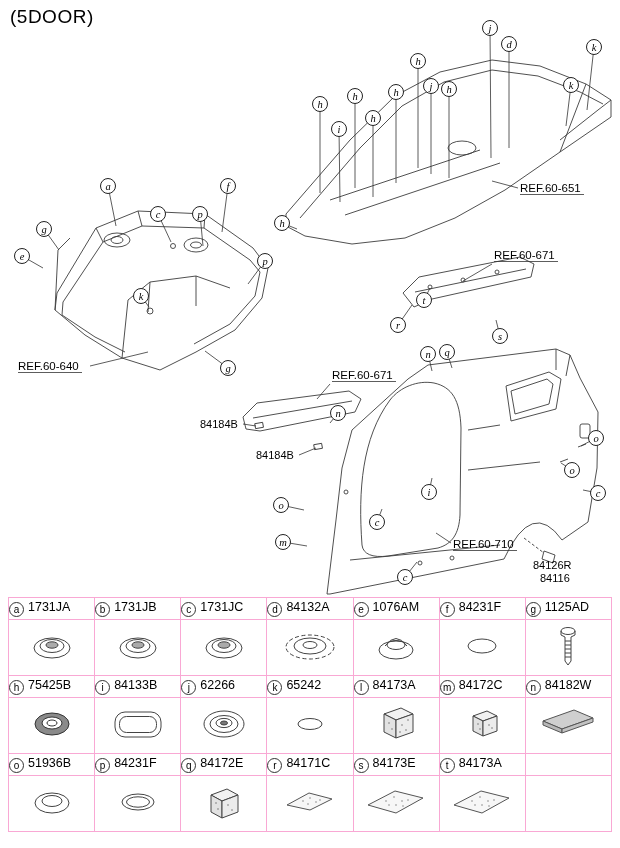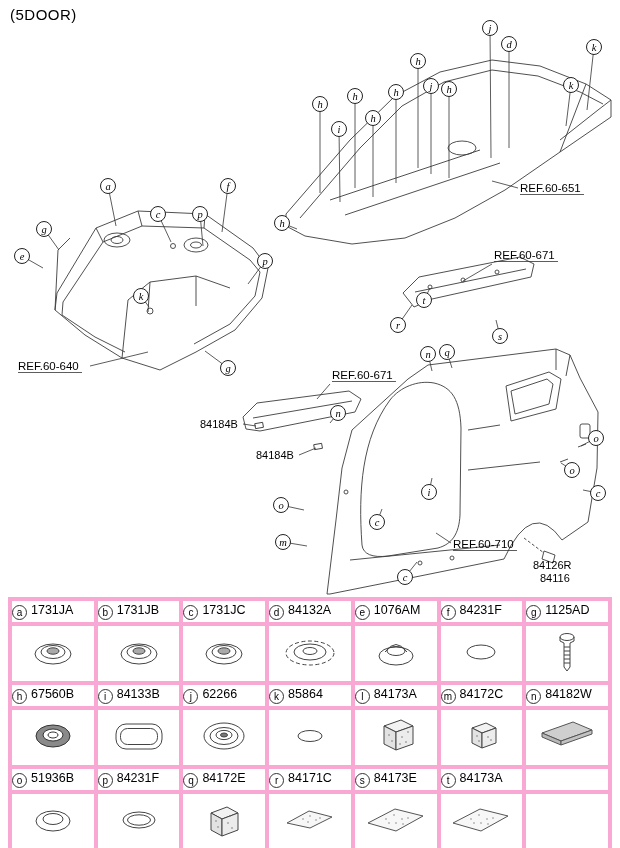--- a/index.html
+++ b/index.html
@@ -1,27 +1,27 @@
 <!DOCTYPE html>
 <html><head>
 <meta charset="utf-8">
 <style>
   html, body { margin:0; padding:0; width:620px; height:848px; background:#fff; overflow:hidden;
                font-family:"Liberation Sans", sans-serif; color:#000; }
   .page { position:relative; width:620px; height:848px; }
-  .page-title { position:absolute; top:6px; left:10px; font-size:15px; letter-spacing:0.5px; }
+  .page-title { position:absolute; top:6px; left:10px; font-size:19px; letter-spacing:0.5px; }
   #diagram { position:absolute; top:0; left:0; }
   #art * { fill:none; stroke:#3c3c3c; stroke-width:0.9; }
   .leader { stroke:#333; stroke-width:0.8; fill:none; }
   .co-circle { fill:#fff; stroke:#222; stroke-width:1; }
   .co-text { font:italic 10.5px "Liberation Serif", serif; fill:#000; }
   .ref-text { font-size:11.5px; font-family:"Liberation Sans", sans-serif; fill:#000; }
   .pl-text { font-size:11px; font-family:"Liberation Sans", sans-serif; fill:#000; }
   .parts-table { position:absolute; left:8px; top:597px; width:604px; border-collapse:collapse; table-layout:fixed; }
-  .parts-table th, .parts-table td { border:4px solid #f9a8d4; padding:0; }
+  .parts-table th, .parts-table td { border:1px solid #f9a8d4; padding:0; }
   .cell-head { height:21px; font-weight:400; font-size:12.5px; text-align:left; white-space:nowrap; padding:1px 2px 1px 4px; }
   .circ { display:inline-block; width:13px; height:13px; border:1px solid #333; border-radius:50%;
           font-size:10px; line-height:13px; text-align:center; margin-right:4px; vertical-align:-2px; }
   .cell-icon { height:55px; text-align:center; vertical-align:middle; }
   .part-icon { width:80px; height:50px; display:inline-block; }
 </style>
 </head>
 <body>
 
 <div class="page">
@@ -354,24 +354,24 @@
         <td class="cell-icon"><svg class="part-icon" viewBox="0 0 80 50">
               <ellipse cx="40" cy="25" rx="14" ry="7" fill="none" stroke="#444"></ellipse>
             </svg></td>
         <td class="cell-icon"><svg class="part-icon" viewBox="0 0 80 50">
               <ellipse cx="40" cy="10" rx="7" ry="3.5" fill="none" stroke="#444"></ellipse>
               <path d="M33,10 L33,14 L37,16 L37,40 L40,44 L43,40 L43,16 L47,14 L47,10" fill="none" stroke="#444"></path>
               <path d="M37,20 h6 M37,24 h6 M37,28 h6 M37,32 h6 M37,36 h6" fill="none" stroke="#444"></path>
             </svg></td>
       </tr>
       <tr>
-        <th class="cell-head"><span class="circ">h</span><span>67560B</span></th>
+        <th class="cell-head"><span class="circ">h</span><span>75425B</span></th>
         <th class="cell-head"><span class="circ">i</span><span>84133B</span></th>
         <th class="cell-head"><span class="circ">j</span><span>62266</span></th>
-        <th class="cell-head"><span class="circ">k</span><span>85864</span></th>
+        <th class="cell-head"><span class="circ">k</span><span>65242</span></th>
         <th class="cell-head"><span class="circ">l</span><span>84173A</span></th>
         <th class="cell-head"><span class="circ">m</span><span>84172C</span></th>
         <th class="cell-head"><span class="circ">n</span><span>84182W</span></th>
       </tr>
       <tr>
         <td class="cell-icon"><svg class="part-icon" viewBox="0 0 80 50">
               <ellipse cx="40" cy="25" rx="17" ry="11" fill="#8a8a8a" stroke="#333"></ellipse>
               <ellipse cx="40" cy="24" rx="10" ry="6" fill="#fff" stroke="#333"></ellipse>
               <ellipse cx="40" cy="24" rx="5" ry="3" fill="none" stroke="#333"></ellipse>
             </svg></td>

